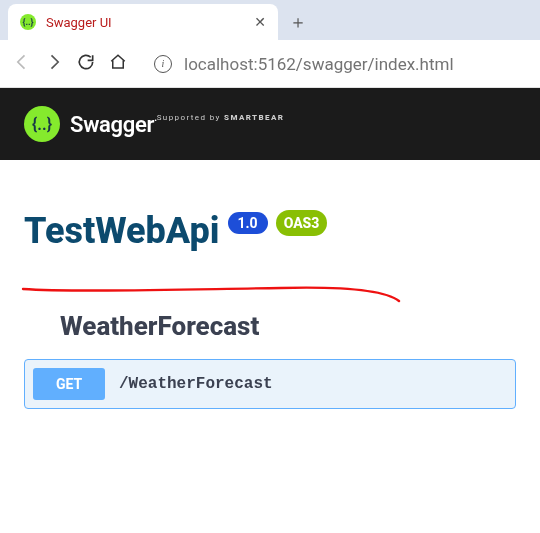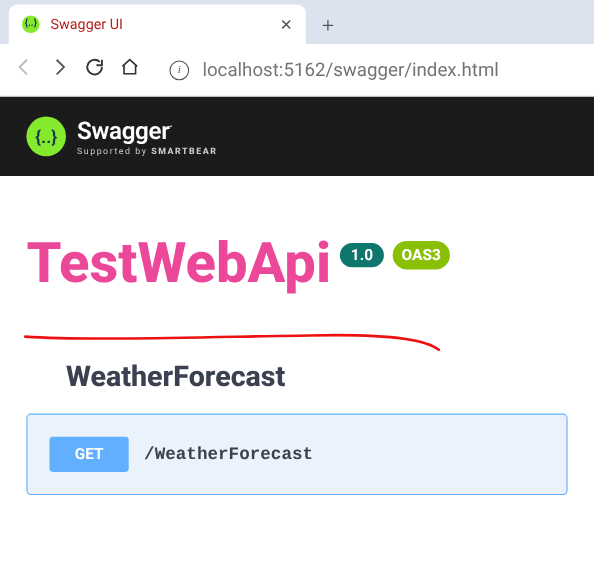--- a/index.html
+++ b/index.html
@@ -129,21 +129,21 @@
       border-radius: 50%;
       display: flex;
       align-items: center;
       justify-content: center;
       color: #173647;
       font-size: 16px;
       font-weight: bold;
     }
     .swagger-logo-text {
       display: flex;
-      flex-direction: column;
+      flex-direction: row;
     }
     .swagger-name {
       color: #fff;
       font-size: 22px;
       font-weight: 600;
       letter-spacing: -0.3px;
     }
     .swagger-sub {
       color: #ccc;
       font-size: 8px;
@@ -154,26 +154,26 @@
     .info {
       padding: 50px 24px 20px 24px;
     }
     .info-title {
       display: flex;
       align-items: center;
       gap: 8px;
       flex-wrap: wrap;
     }
     .api-name {
-      font-size: 51px;
+      font-size: 36px;
       font-weight: 800;
-      color: #ec4899;
+      color: #0c4a6e;
     }
     .version-badge {
-      background: #0f766e;
+      background: #1d4ed8;
       color: #fff;
       font-size: 14px;
       font-weight: 700;
       padding: 3px 10px;
       border-radius: 14px;
       position: relative;
       top: -8px;
     }
     .oas-badge {
       background: #89bf04;
@@ -213,21 +213,21 @@
       color: #3b4151;
       margin-bottom: 18px;
       margin-left: 36px;
     }
     .opblock {
       border: 1px solid #61affe;
       background: #eaf3fb;
       border-radius: 4px;
       display: flex;
       align-items: center;
-      padding: 20px;
+      padding: 8px;
       gap: 14px;
     }
     .method-badge {
       background: #61affe;
       color: #fff;
       font-weight: 700;
       font-size: 14px;
       padding: 8px 20px;
       border-radius: 3px;
       min-width: 72px;

